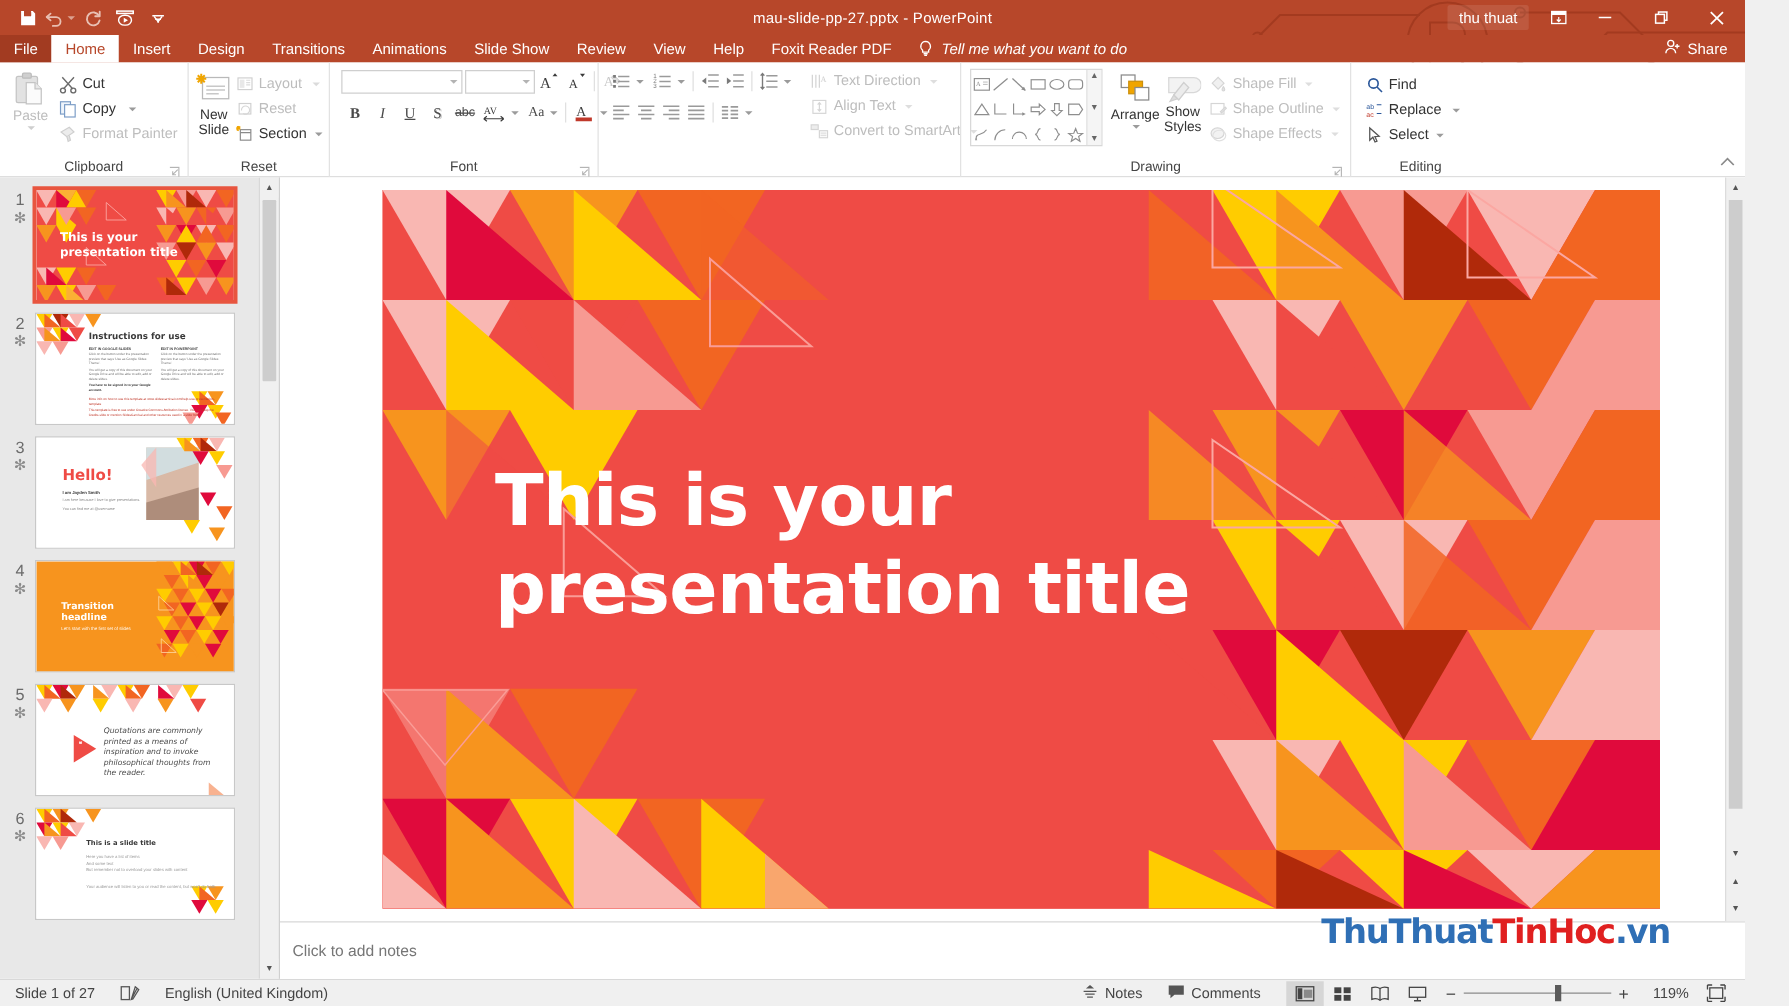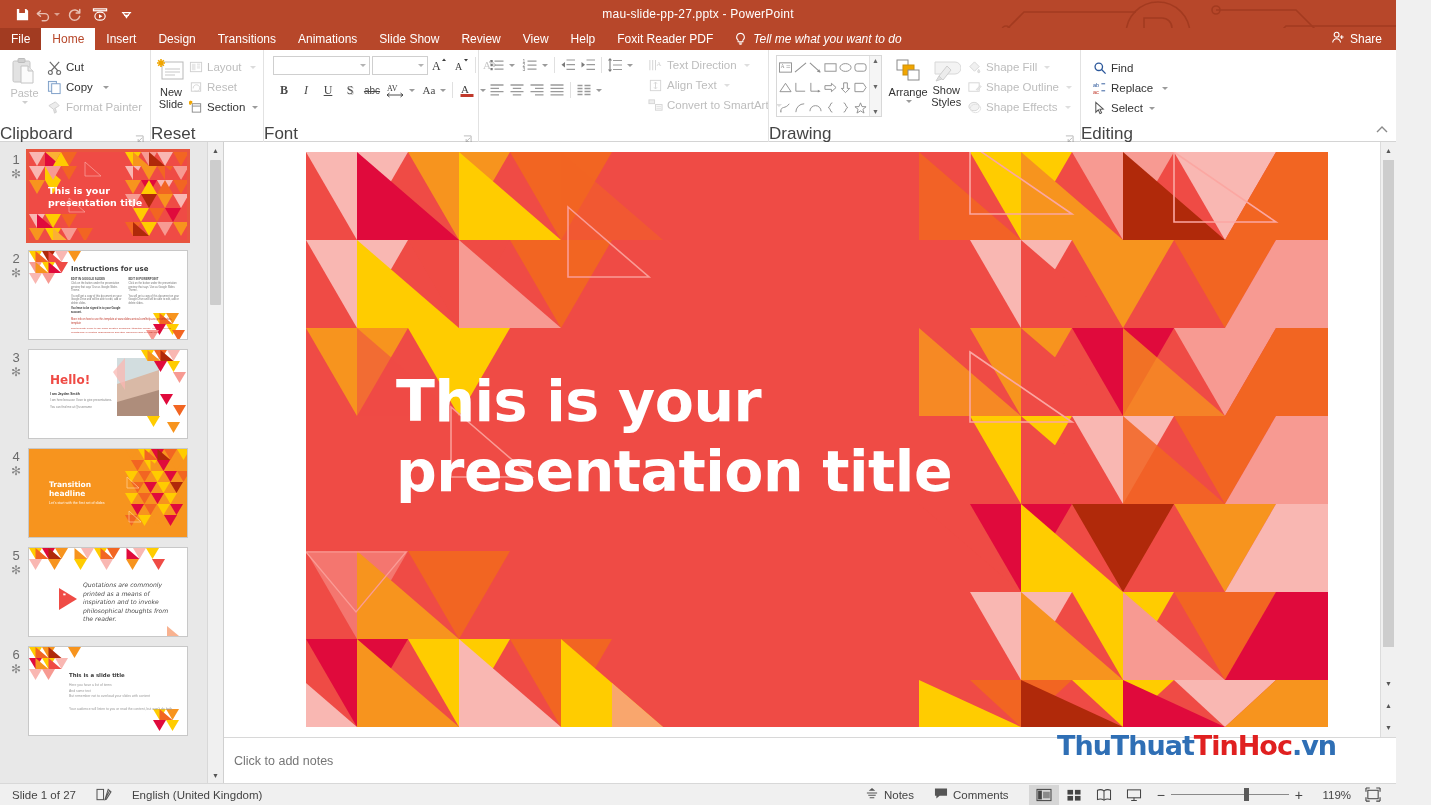--- a/index.html
+++ b/index.html
@@ -52,21 +52,21 @@
 
   
   .ribbon {
     height:92px; background:#fff; border-bottom:1px solid #d4d4d4; display:flex; position:relative;
     flex:0 0 92px;
   }
   .rgroup { display:flex; flex-direction:column; position:relative; padding:2px 0 0 0; height:92px; }
   .rgroup + .rgroup { border-left:1px solid #e2e2e2; }
   .rgroup-body { flex:1; display:flex; align-items:flex-start; padding:3px 5px 0 5px; }
   .rgroup-label {
-    height:16px; line-height:16px; font-size:17px; color:#444; position:relative;
+    height:16px; line-height:16px; text-align:center; font-size:11px; color:#444; position:relative;
   }
   .rgroup-label .dlg {
     position:absolute; right:6px; bottom:2px; width:9px; height:9px; opacity:.55;
   }
   .dim { color:#bdbdbd; }
   .ico { display:inline-flex; align-items:center; justify-content:center; }
   .btn-lg {
     display:flex; flex-direction:column; align-items:center; justify-content:flex-start;
     width:50px; padding-top:3px; font-size:11px; color:#333; line-height:12px; text-align:right;
   }
@@ -225,20 +225,46 @@
       <div class="qat-btn" title="Customize Quick Access Toolbar">
         <svg width="13" height="13" viewBox="0 0 14 14">
             <path d="M2 5 H12 M4.5 8 L9.5 8 M7 8 L7 11" stroke="#fff" stroke-width="1.3" fill="none"></path>
             <path d="M3.5 5.5 L7 10 L10.5 5.5" fill="none" stroke="#fff" stroke-width="1.3"></path>
           </svg>
       </div>
     </div>
 
     <div class="tb-title">mau-slide-pp-27.pptx  -  PowerPoint</div>
 
+    <div class="tb-right">
+      <div class="tb-user">thu thuat</div>
+      <div class="tb-icon-btn">
+        <svg width="14" height="14" viewBox="0 0 16 16">
+            <rect x="1.5" y="2.5" width="13" height="11" fill="none" stroke="#fff" stroke-width="1.2"></rect>
+            <rect x="1.5" y="2.5" width="13" height="3.2" fill="#fff"></rect>
+            <path d="M8 7.5 L8 11.5 M6.2 9.8 L8 11.7 L9.8 9.8" stroke="#fff" stroke-width="1.1" fill="none"></path>
+          </svg>
+      </div>
+      <div class="win-btn">
+        <svg width="12" height="12" viewBox="0 0 12 12">
+            <path d="M1 6 H11" stroke="#fff" stroke-width="1.2"></path>
+          </svg>
+      </div>
+      <div class="win-btn">
+        <svg width="12" height="12" viewBox="0 0 12 12">
+            <rect x="1.5" y="3.5" width="7" height="7" fill="none" stroke="#fff" stroke-width="1.2"></rect>
+            <path d="M3.8 3.5 V1.5 H10.5 V8.2 H8.5" fill="none" stroke="#fff" stroke-width="1.2"></path>
+          </svg>
+      </div>
+      <div class="win-btn close">
+        <svg width="13" height="13" viewBox="0 0 12 12">
+            <path d="M1.5 1.5 L10.5 10.5 M10.5 1.5 L1.5 10.5" stroke="#fff" stroke-width="1.3"></path>
+          </svg>
+      </div>
+    </div>
   </div>
 
   <div class="tabbar">
     <div class="tab file">File</div>
     <div class="tab active">Home</div>
     <div class="tab">Insert</div>
     <div class="tab">Design</div>
     <div class="tab">Transitions</div>
     <div class="tab">Animations</div>
     <div class="tab">Slide Show</div>

